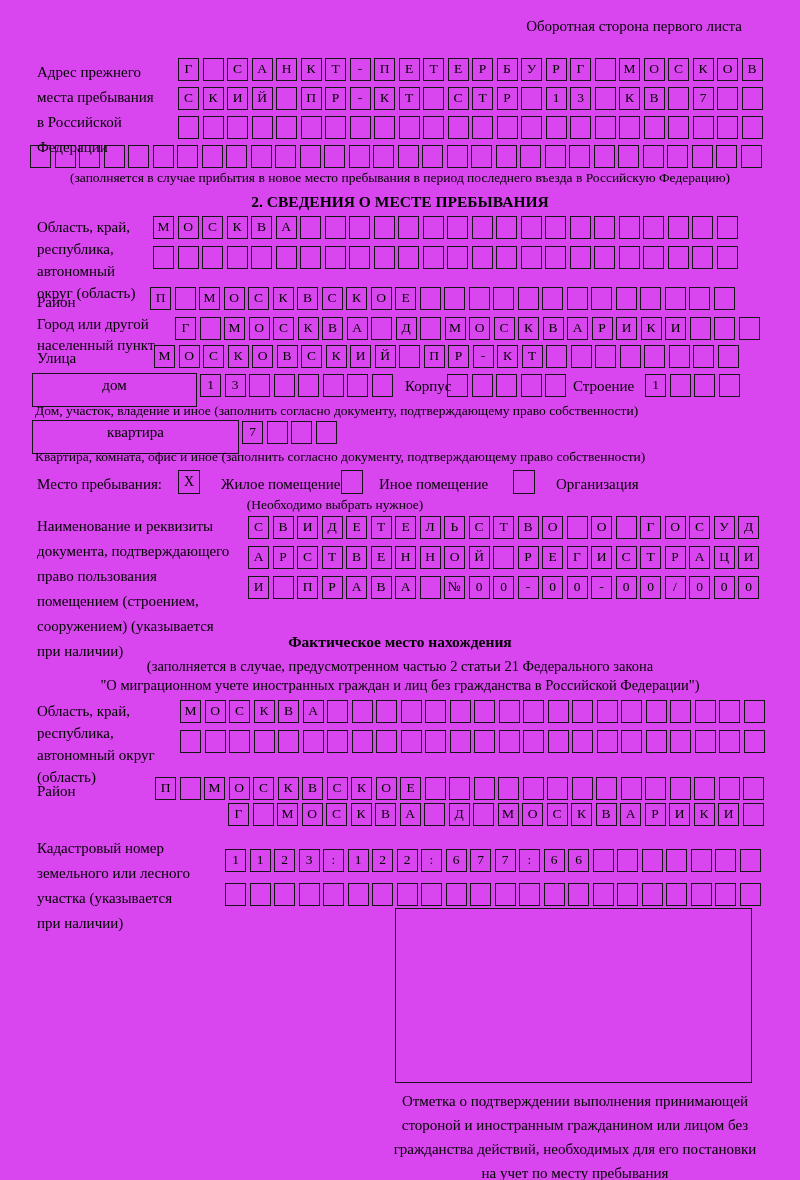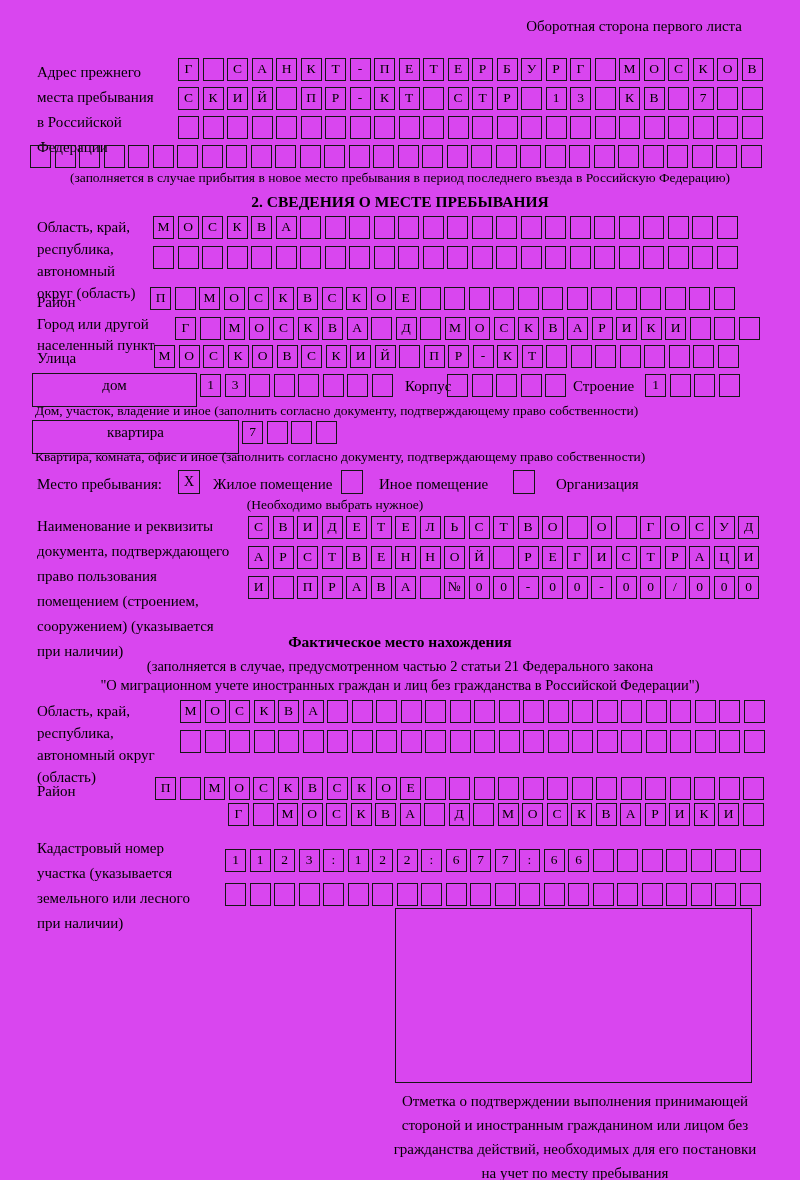--- a/index.html
+++ b/index.html
@@ -327,21 +327,21 @@
   <div class="grid" style="left:242px;top:421px;">
       <span class="cell">7</span>
       <span class="cell"></span>
       <span class="cell"></span>
       <span class="cell"></span>
     </div>
   <div class="note" style="left:35px;top:449px;">Квартира, комната, офис и иное (заполнить согласно документу, подтверждающему право собственности)</div>
 
   <div class="lbl" style="left:37px;top:473px;">Место пребывания:</div>
   <div class="checkbox" style="left:178px;top:470px;">X</div>
-  <div class="lbl" style="left:213px;top:473px;">Жилое помещение</div>
+  <div class="lbl" style="left:221px;top:473px;">Жилое помещение</div>
   <div class="checkbox" style="left:341px;top:470px;"></div>
   <div class="lbl" style="left:379px;top:473px;">Иное помещение</div>
   <div class="checkbox" style="left:513px;top:470px;"></div>
   <div class="lbl" style="left:556px;top:473px;">Организация</div>
   <div class="note" style="left:150px;top:497px;width:370px;text-align:center;">(Необходимо выбрать нужное)</div>
 
   <div class="lbl lh25" style="left:37px;top:514px;">
     <div>Наименование и реквизиты</div>
     <div>документа, подтверждающего</div>
     <div>право пользования</div>
@@ -531,22 +531,22 @@
       <span class="cell">А</span>
       <span class="cell">Р</span>
       <span class="cell">И</span>
       <span class="cell">К</span>
       <span class="cell">И</span>
       <span class="cell"></span>
     </div>
 
   <div class="lbl lh25" style="left:37px;top:836px;">
     <div>Кадастровый номер</div>
+    <div>земельного или лесного</div>
     <div>участка (указывается</div>
-    <div>земельного или лесного</div>
     <div>при наличии)</div>
   </div>
   <div class="grid" style="left:225px;top:849px;">
       <span class="cell">1</span>
       <span class="cell">1</span>
       <span class="cell">2</span>
       <span class="cell">3</span>
       <span class="cell">:</span>
       <span class="cell">1</span>
       <span class="cell">2</span>

